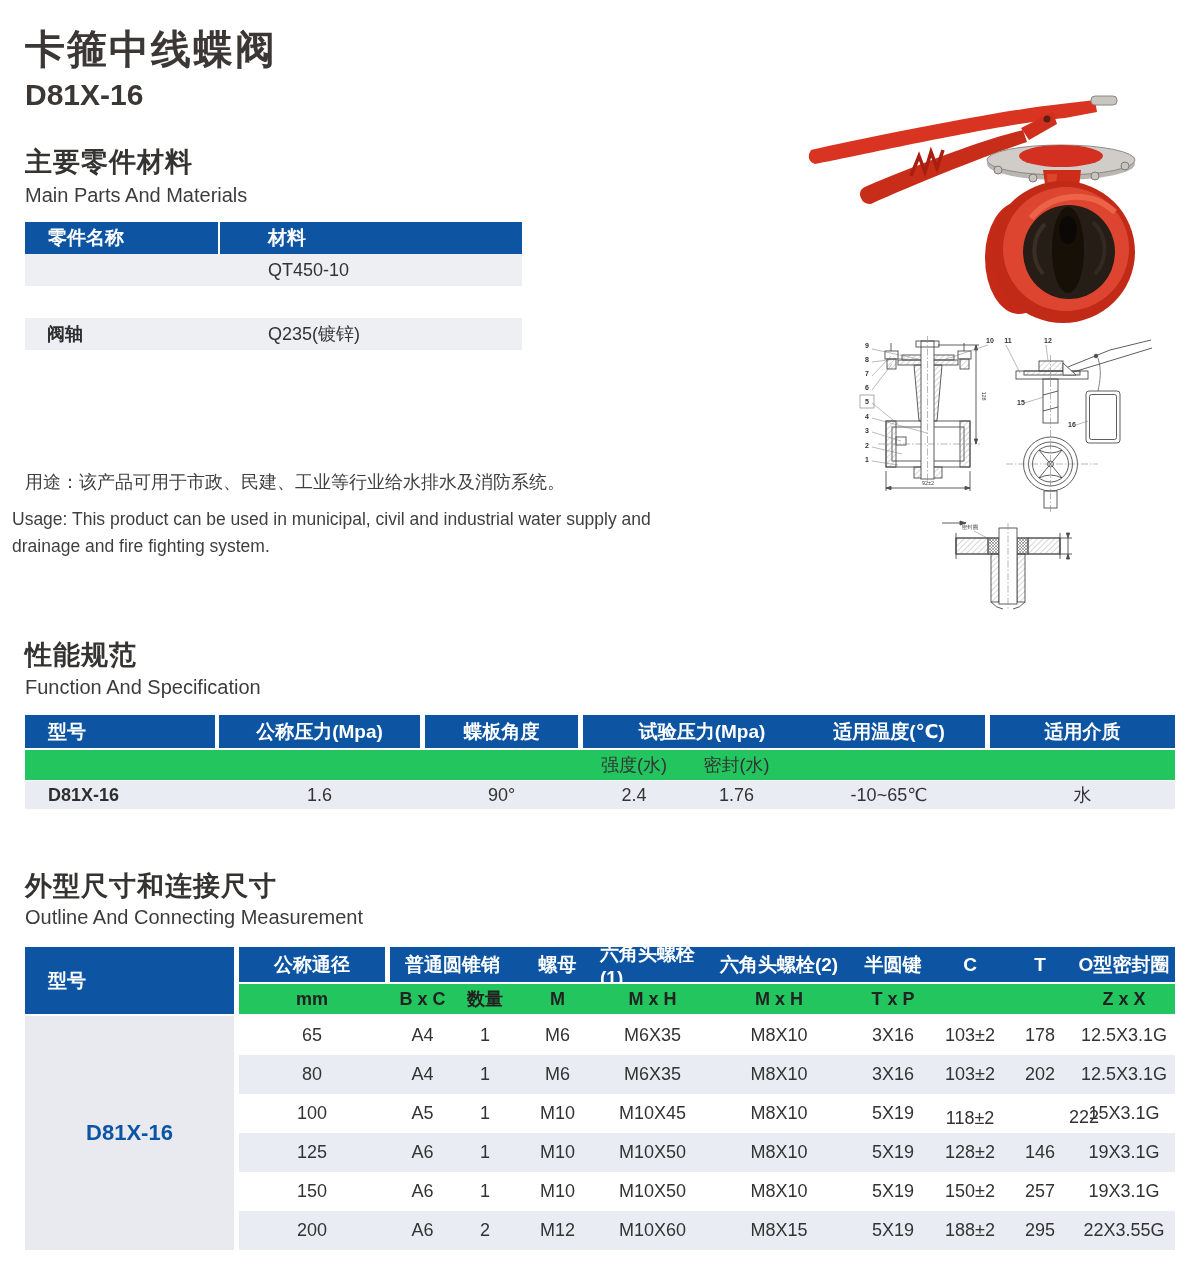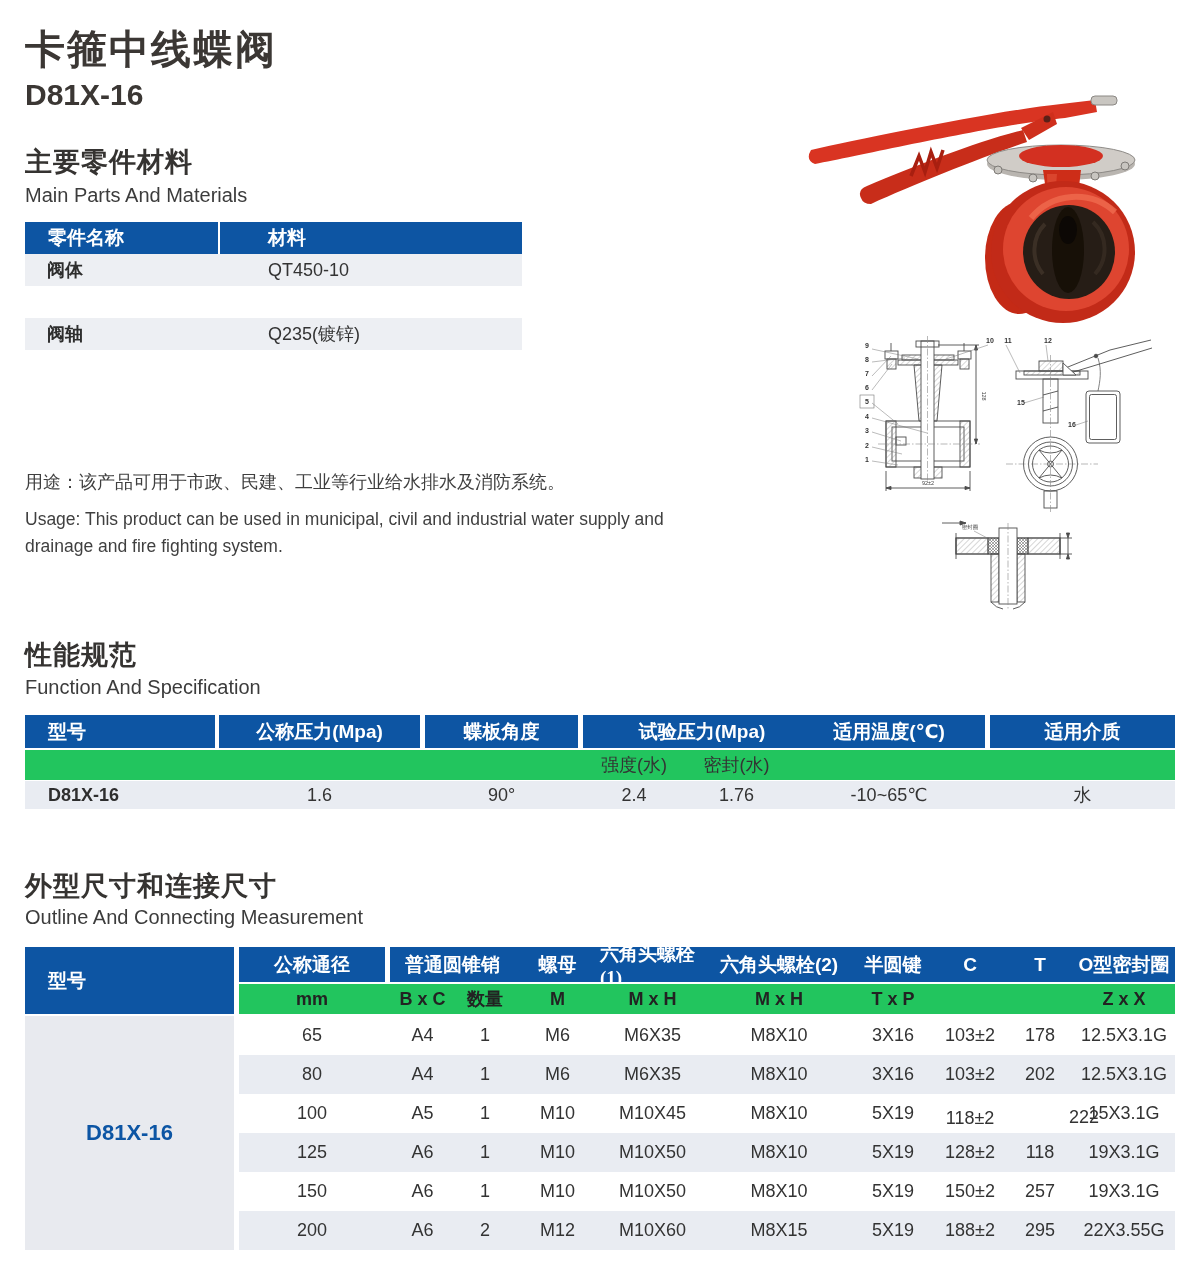--- a/index.html
+++ b/index.html
@@ -42,31 +42,30 @@
 <div class="abs title-model" style="left:25px;top:78px;">D81X-16</div>
 
 <div class="abs sec-cn" style="left:25px;top:144px;">主要零件材料</div>
 <div class="abs sec-en" style="left:25px;top:184px;">Main Parts And Materials</div>
 
 <div class="abs" style="left:25px;top:222px;width:497px;height:128px;">
   <div class="abs bluecell left" style="left:0;top:0;width:193px;height:32px;">零件名称</div>
   <div class="abs bluecell" style="left:195px;top:0;width:302px;height:32px;justify-content:flex-start;padding-left:48px;box-sizing:border-box;">材料</div>
 
   <div class="abs matlight" style="left:0;top:32px;width:497px;height:32px;">
-    <div class="abs cell left" style="left:0;top:0;width:193px;height:32px;padding-left:22px;">阀体</div>
     <div class="abs cell p36" style="left:195px;top:0;width:302px;height:32px;padding-left:48px;">QT450-10</div>
   </div>
   <div class="abs matlight" style="left:0;top:96px;width:497px;height:32px;">
     <div class="abs cell left" style="left:0;top:0;width:193px;height:32px;padding-left:22px;">阀轴</div>
     <div class="abs cell p36" style="left:195px;top:0;width:302px;height:32px;padding-left:48px;">Q235(镀锌)</div>
   </div>
 </div>
 
 <div class="abs body-cn" style="left:25px;top:470px;">用途：该产品可用于市政、民建、工业等行业给水排水及消防系统。</div>
-<div class="abs body-en" style="left:25px;top:506px;">Usage: This product can be used in municipal, civil and industrial water supply and drainage and fire fighting system.</div>
+<div class="abs body-en" style="left:12px;top:506px;">Usage: This product can be used in municipal, civil and industrial water supply and drainage and fire fighting system.</div>
 
 <svg class="abs" style="left:795px;top:78px;" width="380" height="258" viewBox="0 0 380 258">
 
   <path d="M16,72 C70,60 200,33 266,26 L300,22 L302,34 L270,40 C205,46 72,76 20,86 Q10,82 16,72 Z" fill="#d93422"></path>
 
   <path d="M66,120 Q62,112 72,108 C120,88 180,64 228,52 L232,64 C190,78 120,106 76,126 Q68,126 66,120 Z" fill="#c82d1a"></path>
 
   <polyline points="116,98 124,78 130,94 136,74 142,90 148,72" fill="none" stroke="#a81f10" stroke-width="3.5"></polyline>
 
   <path d="M226,50 L258,34 L262,46 L234,62 Z" fill="#cf2f1c"></path>
@@ -265,21 +264,21 @@
 
 <div class="abs" style="left:25px;top:947px;width:1150px;height:303px;">
 
   <div class="abs bluecell left" style="left:0;top:0;width:209px;height:67px;">型号</div>
 
   <div class="abs bluecell" style="left:214px;top:0;width:146px;height:35px;">公称通径</div>
 
   <div class="abs bluecell" style="left:365px;top:0;width:785px;height:35px;">
     <div class="abs" style="left:0;top:0;width:125px;height:35px;display:flex;align-items:center;justify-content:center;">普通圆锥销</div>
     <div class="abs" style="left:125px;top:0;width:85px;height:35px;display:flex;align-items:center;justify-content:center;">螺母</div>
-    <div class="abs" style="left:210px;top:0;width:105px;height:35px;display:flex;align-items:center;justify-content:center;font-family:Liberation Serif, serif;">六角头螺栓(1)</div>
+    <div class="abs" style="left:210px;top:0;width:105px;height:35px;display:flex;align-items:center;justify-content:center;">六角头螺栓(1)</div>
     <div class="abs" style="left:315px;top:0;width:148px;height:35px;display:flex;align-items:center;justify-content:center;">六角头螺栓(2)</div>
     <div class="abs" style="left:463px;top:0;width:80px;height:35px;display:flex;align-items:center;justify-content:center;">半圆键</div>
     <div class="abs" style="left:543px;top:0;width:74px;height:35px;display:flex;align-items:center;justify-content:center;">C</div>
     <div class="abs" style="left:617px;top:0;width:66px;height:35px;display:flex;align-items:center;justify-content:center;">T</div>
     <div class="abs" style="left:683px;top:0;width:102px;height:35px;display:flex;align-items:center;justify-content:center;">O型密封圈</div>
   </div>
 
   <div class="abs graysub" style="left:214px;top:37px;width:936px;height:30px;">
     <div class="abs subhead" style="left:0;top:0;width:146px;height:30px;">mm</div>
     <div class="abs subhead" style="left:151px;top:0;width:65px;height:30px;">B x C</div>
@@ -331,21 +330,21 @@
   </div>
   <div class="abs rowlight" style="left:214px;top:186px;width:936px;height:39px;">
     <div class="abs cell" style="left:0;top:0;width:146px;height:39px;">125</div>
     <div class="abs cell" style="left:151px;top:0;width:65px;height:39px;">A6</div>
     <div class="abs cell" style="left:216px;top:0;width:60px;height:39px;">1</div>
     <div class="abs cell" style="left:276px;top:0;width:85px;height:39px;">M10</div>
     <div class="abs cell" style="left:361px;top:0;width:105px;height:39px;">M10X50</div>
     <div class="abs cell" style="left:466px;top:0;width:148px;height:39px;">M8X10</div>
     <div class="abs cell" style="left:614px;top:0;width:80px;height:39px;">5X19</div>
     <div class="abs cell" style="left:694px;top:0;width:74px;height:39px;">128±2</div>
-    <div class="abs cell" style="left:768px;top:0;width:66px;height:39px;">118</div>
+    <div class="abs cell" style="left:768px;top:0;width:66px;height:39px;">146</div>
     <div class="abs cell" style="left:834px;top:0;width:102px;height:39px;">19X3.1G</div>
   </div>
   <div class="abs rowwhite" style="left:214px;top:225px;width:936px;height:39px;">
     <div class="abs cell" style="left:0;top:0;width:146px;height:39px;">150</div>
     <div class="abs cell" style="left:151px;top:0;width:65px;height:39px;">A6</div>
     <div class="abs cell" style="left:216px;top:0;width:60px;height:39px;">1</div>
     <div class="abs cell" style="left:276px;top:0;width:85px;height:39px;">M10</div>
     <div class="abs cell" style="left:361px;top:0;width:105px;height:39px;">M10X50</div>
     <div class="abs cell" style="left:466px;top:0;width:148px;height:39px;">M8X10</div>
     <div class="abs cell" style="left:614px;top:0;width:80px;height:39px;">5X19</div>

